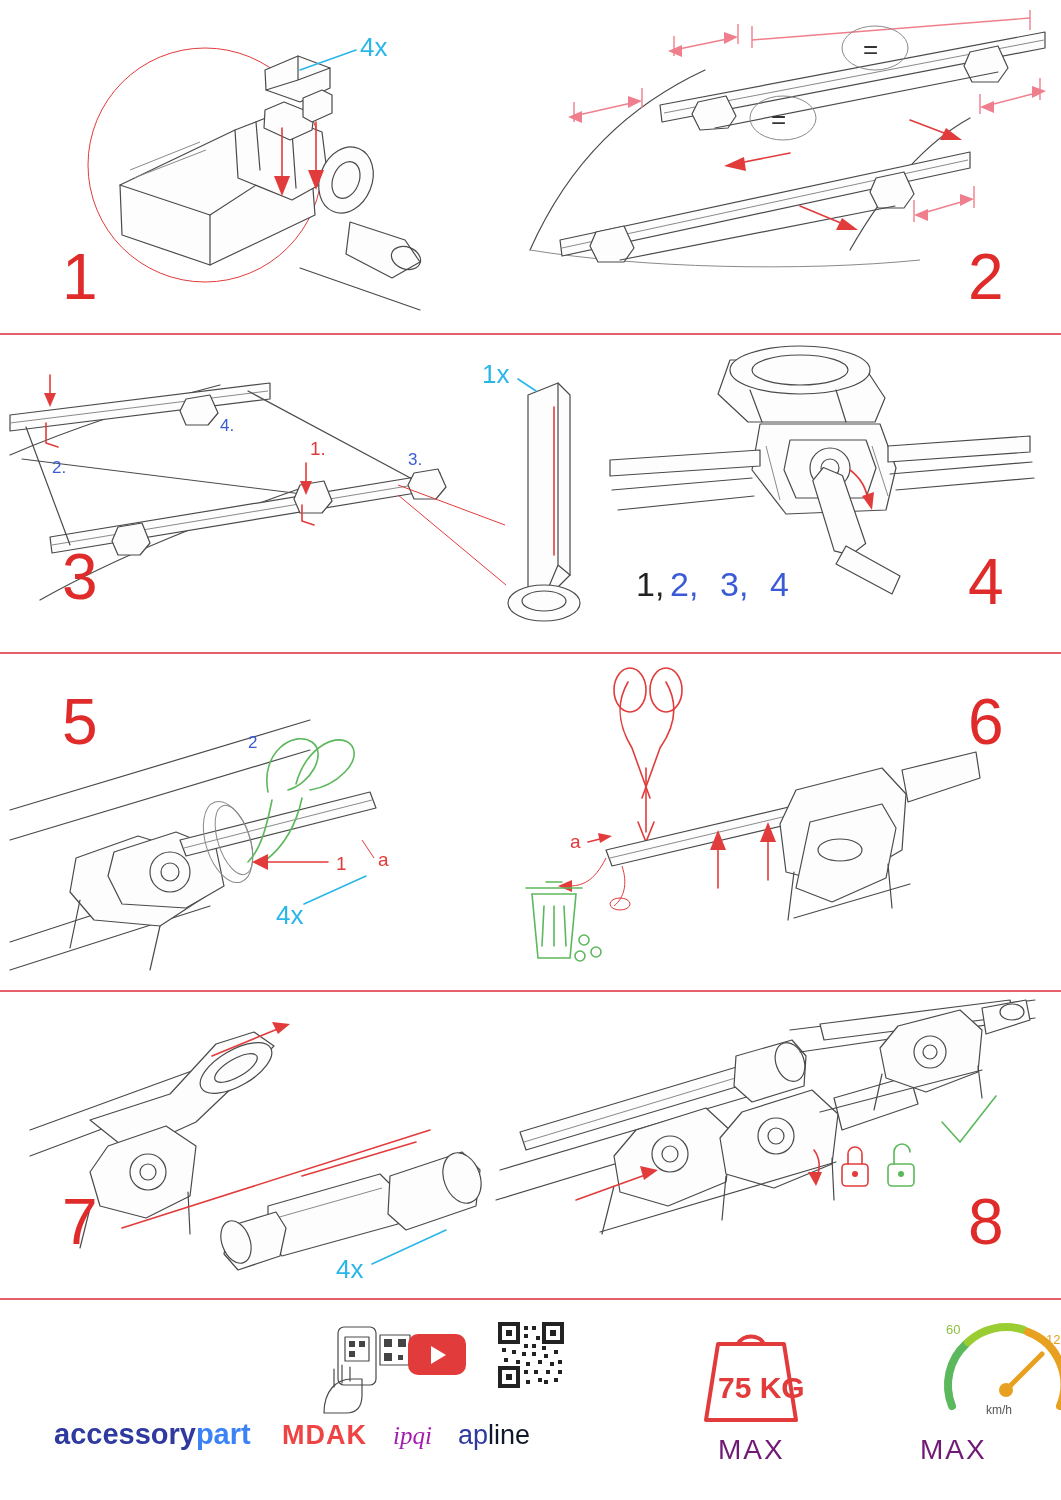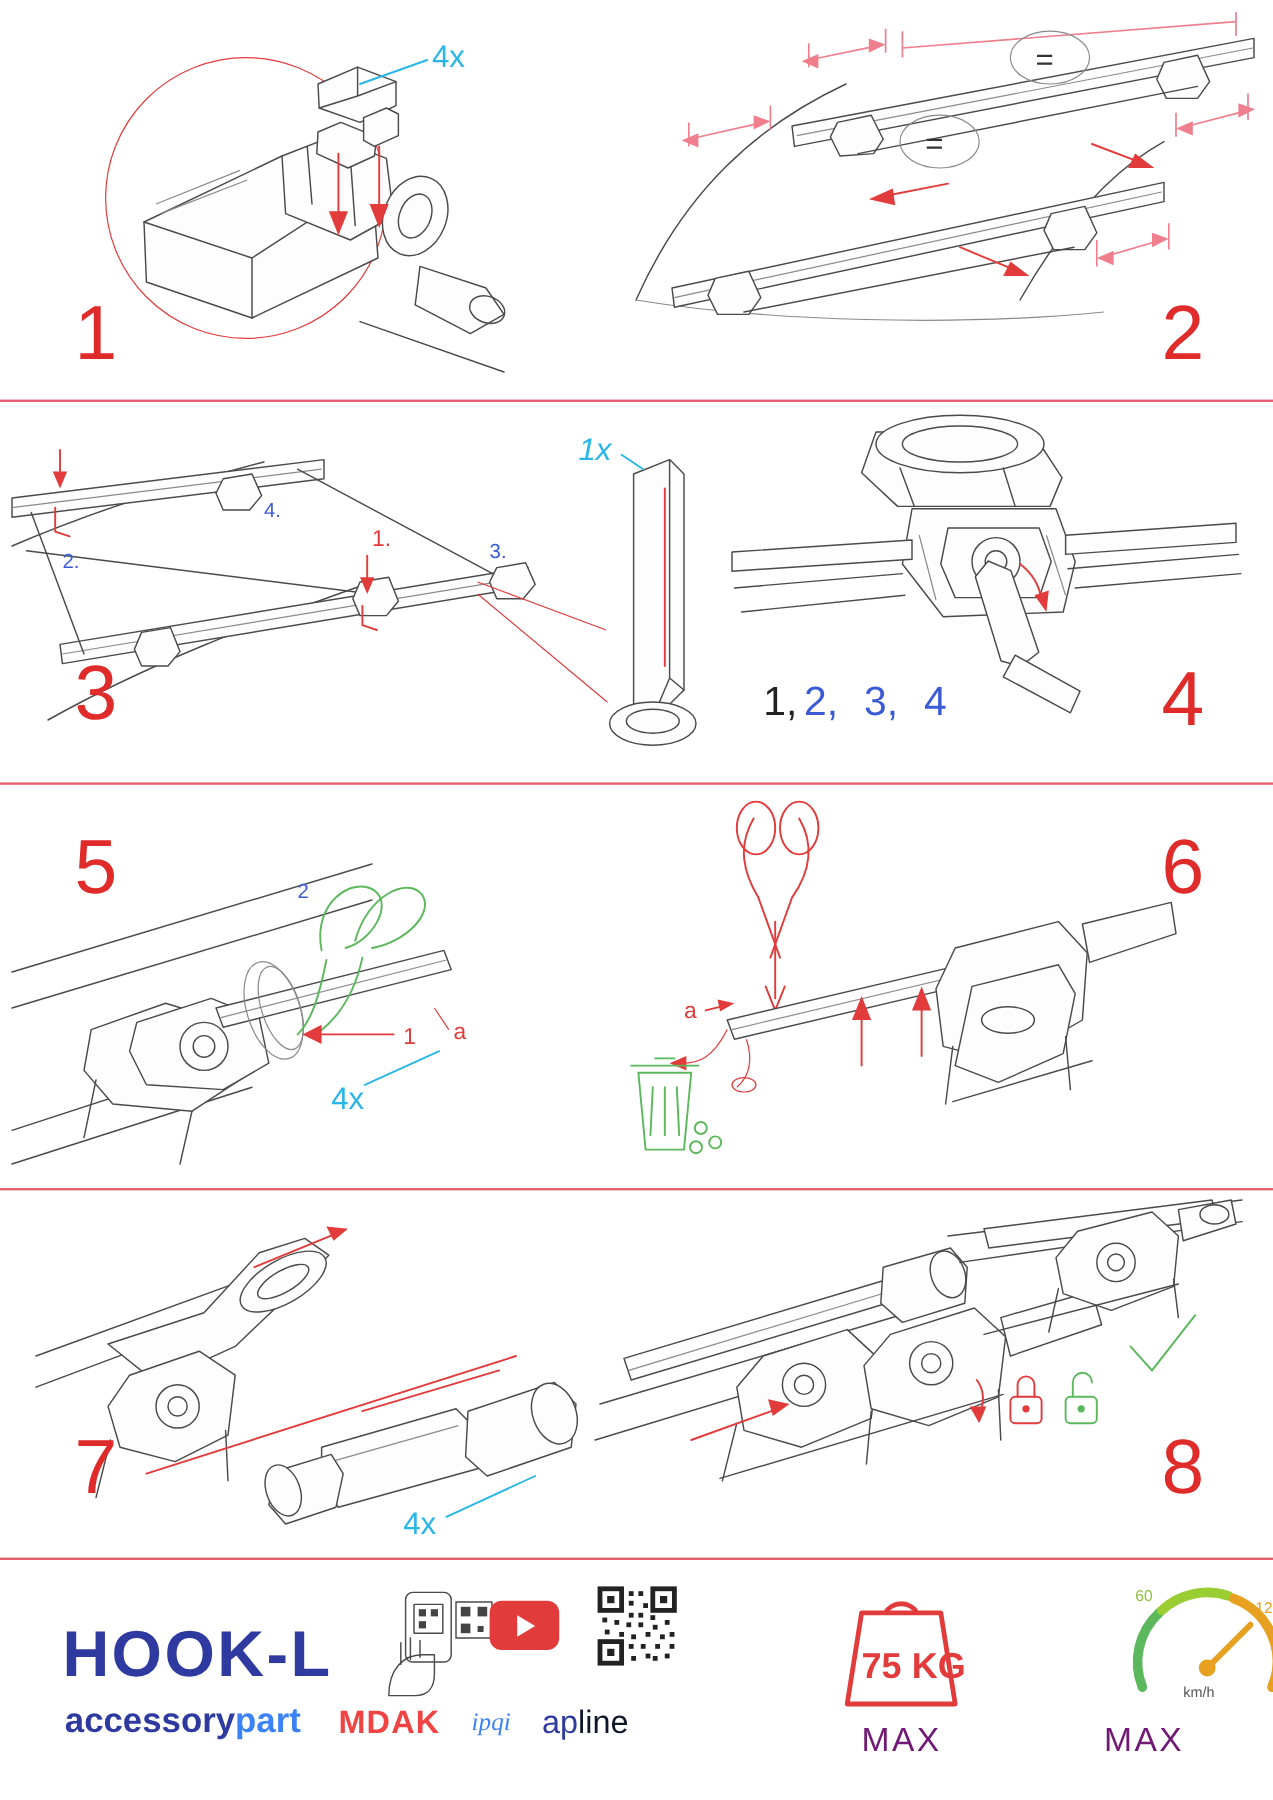--- a/index.html
+++ b/index.html
@@ -20,21 +20,21 @@
   .green{fill:none;stroke:#5cb85c;stroke-width:1.6;stroke-linecap:round;}
   .cyantxt{fill:#29b6e8;font-size:26px;font-family:"Liberation Sans",sans-serif;}
   .nums{font-size:34px;font-family:"Liberation Sans",sans-serif;}
   .smallnum{font-size:17px;fill:#3b5bd6;font-family:"Liberation Sans",sans-serif;}
   .rednum{font-size:19px;fill:#e23b3b;font-family:"Liberation Sans",sans-serif;}
   .brandtitle{position:absolute;left:52px;top:1348px;font-size:54px;letter-spacing:2px;color:#2f3aa0;font-family:"Liberation Sans",sans-serif;font-weight:700;}
   .brandsub{position:absolute;left:54px;top:1418px;font-size:29px;font-family:"Liberation Sans",sans-serif;font-weight:700;color:#2f3aa0;}
   .brandsub .accent{color:#3b82f6;}
   .logorow{position:absolute;left:282px;top:1420px;display:flex;align-items:center;gap:26px;}
   .logo-mdak{font-size:27px;font-weight:700;letter-spacing:1px;color:#ef4444;font-family:"Liberation Sans",sans-serif;}
-  .logo-ipqi{font-size:21px;color:#3b82f6;font-family:"Liberation Serif",serif;font-style:italic;}
+  .logo-ipqi{font-size:25px;color:#a21caf;font-family:"Liberation Serif",serif;font-style:italic;}
   .logo-apline{font-size:27px;color:#2f3aa0;font-family:"Liberation Sans",sans-serif;}
   .logo-apline .em{color:#0f172a;}
   .maxlabel{position:absolute;font-size:28px;letter-spacing:2px;color:#701a75;font-family:"Liberation Sans",sans-serif;}
   .weighttxt{fill:#e23b3b;font-size:30px;font-family:"Liberation Sans",sans-serif;font-weight:700;}
   .qrbox{position:absolute;}
   .yt{position:absolute;width:58px;height:41px;background:#e23b3b;border-radius:10px;}
   .yt:after{content:"";position:absolute;left:23px;top:12px;border-left:15px solid #fff;border-top:9px solid transparent;border-bottom:9px solid transparent;}
 </style>
 </head>
 <body>
@@ -159,21 +159,21 @@
       <text class="smallnum" x="210" y="76">4.</text>
       <text class="smallnum" x="398" y="110">3.</text>
       <text class="rednum" x="300" y="100">1.</text>
       <path class="red" d="M296 108 L296 130"></path>
         <path d="M296 140 L290 126 L302 126 Z" fill="#e23b3b"></path>
       <path class="red" d="M292 150 L292 166 M292 166 L304 170"></path>
 
       <path class="redthin" d="M388 130 L495 170 M388 140 L496 230"></path>
     </svg>
   </div>
-  <div class="panel" style="left:470px;top:365px;width:140px;height:270px;font-style:italic;">
+  <div class="panel" style="left:470px;top:365px;width:140px;height:270px;">
     <svg width="140" height="270" viewBox="0 0 140 270">
       <path class="kf" d="M58 30 L88 18 L100 30 L100 210 L72 238 L58 222 Z"></path>
       <path class="k" d="M88 18 L88 200 L72 238 M88 200 L100 210"></path>
       <path class="red" d="M84 42 L84 190"></path>
       <ellipse cx="74" cy="238" rx="36" ry="18" class="kf"></ellipse>
       <ellipse cx="74" cy="236" rx="22" ry="10" class="k"></ellipse>
       <path class="cyan" d="M66 26 L48 14"></path>
       <text class="cyantxt" x="12" y="18">1x</text>
     </svg>
   </div>
@@ -364,21 +364,20 @@
       <path class="kf" d="M492 8 L536 0 L540 20 L496 34 Z"></path>
       <ellipse cx="522" cy="12" rx="12" ry="8" class="k"></ellipse>
       <path class="k" d="M392 74 L384 110 M488 66 L492 98"></path>
       <path class="k" d="M330 112 L492 70"></path>
 
       <path class="green" stroke-width="5" d="M452 122 L470 142 L506 96"></path>
     </svg>
   </div>
   <div class="stepnum big" style="left:968px;top:1190px;">8</div>
 
-  <div class="brandtitle">HOOK-L</div>
   <div class="brandsub"><span>accessory</span><span class="accent">part</span></div>
 
   <div class="panel" style="left:318px;top:1325px;width:96px;height:92px;">
     <svg width="96" height="92" viewBox="0 0 96 92">
       <rect x="20" y="2" width="38" height="58" rx="6" class="k"></rect>
       <rect x="27" y="12" width="24" height="24" class="k"></rect>
       <rect x="31" y="16" width="6" height="6" fill="#444"></rect>
       <rect x="41" y="16" width="6" height="6" fill="#444"></rect>
       <rect x="31" y="26" width="6" height="6" fill="#444"></rect>
       <path class="k" d="M6 88 C6 66 18 54 34 54 L44 54 L44 70 C44 82 38 88 28 88 Z"></path>

